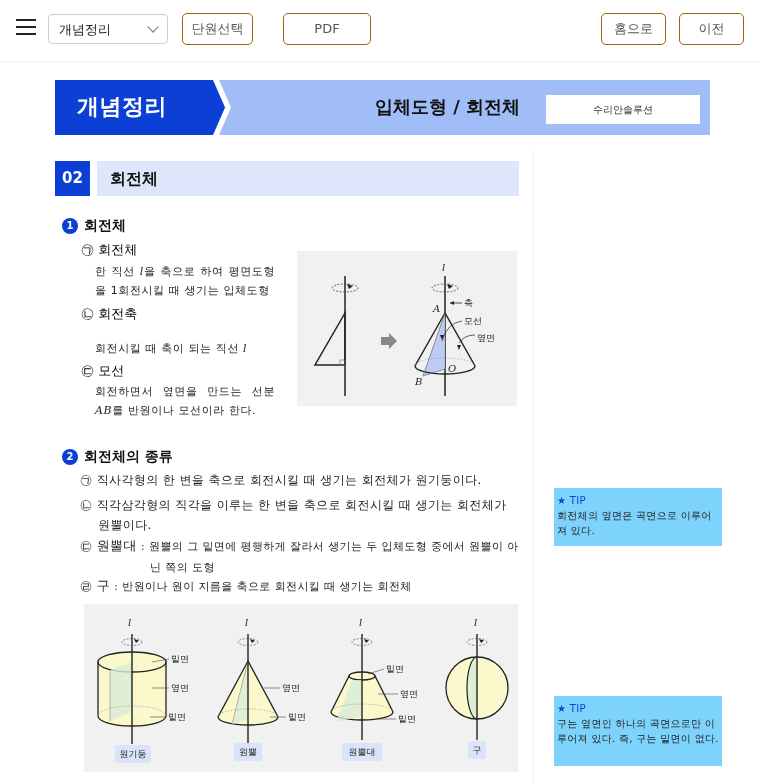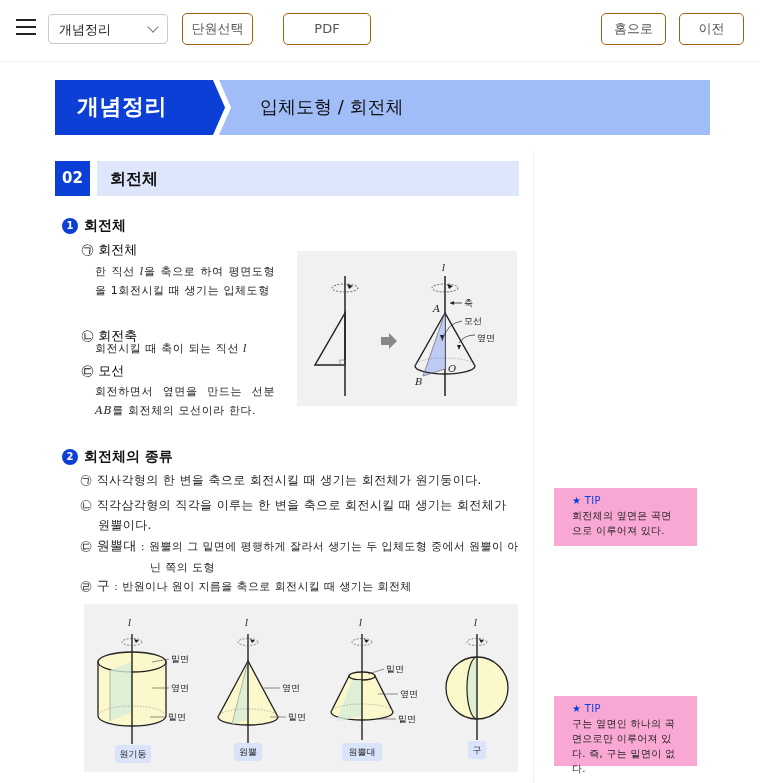--- a/index.html
+++ b/index.html
@@ -19,21 +19,21 @@
   .btn-unit { left: 182px; width: 71px; }
   .btn-pdf { left: 267px; width: 88px; margin-left: 16px; }
   .btn-home { left: 601px; width: 65px; }
   .btn-prev { left: 679px; width: 65px; }
 
   
   .banner { position: absolute; left: 55px; top: 80px; width: 655px; height: 55px; background: #a1bdf8; }
   .banner-left { position: absolute; left: 0; top: 0; width: 150px; height: 55px; background: #0b3fd6; }
   .banner-left span { position: absolute; left: 22px; top: 12px; color: #fff; font-size: 22px; font-weight: bold; letter-spacing: 0.5px; }
   .banner-arrow-white { position: absolute; left: 150px; top: 0; width: 26px; height: 55px; }
-  .banner-title { position: absolute; left: 205px; width: 260px; top: 15px; text-align: left; font-size: 18px; font-weight: normal; color: #111; }
+  .banner-title { position: absolute; left: 205px; width: 260px; top: 15px; text-align: right; font-size: 18px; font-weight: bold; color: #111; }
   .banner-brand { position: absolute; right: 10px; top: 15px; width: 154px; height: 29px; background: #fff; font-size: 10px; color: #333; text-align: center; line-height: 29px; }
 
   
   .sec-num { position: absolute; left: 55px; top: 161px; width: 35px; height: 35px; background: #0b3fd6; color: #fff; font-size: 15px; font-weight: bold; text-align: center; line-height: 35px; }
   .sec-title { position: absolute; left: 97px; top: 161px; width: 422px; height: 35px; background: #dde6fb; font-size: 16px; font-weight: bold; color: #111; line-height: 35px; padding-left: 13px; }
 
   .divider { position: absolute; left: 533px; top: 150px; width: 0; height: 633px; border-left: 1px dotted #e2e6f2; }
 
   
   .sub-head { position: absolute; left: 62px; font-size: 14px; font-weight: bold; color: #111; }
@@ -45,21 +45,21 @@
 
   
   .fig1 { position: absolute; left: 297px; top: 251px; width: 220px; height: 155px; background: #f1f1f1; }
 
   .list2 { position: absolute; left: 80px; width: 440px; font-size: 12px; color: #222; line-height: 20px; letter-spacing: 0.4px; }
 
   
   .fig2 { position: absolute; left: 84px; top: 604px; width: 434px; height: 168px; background: #f1f1f1; }
 
   
-  .tip { position: absolute; left: 554px; width: 143px; background: #f9a8d4; padding: 5px 18px; font-size: 10px; line-height: 15px; color: #222; letter-spacing: 0.3px; }
+  .tip { position: absolute; left: 554px; width: 168px; background: #7dd3fc; padding: 5px 3px; font-size: 10px; line-height: 15px; color: #222; letter-spacing: 0.3px; }
   .tip .tip-head { color: #0b3fd6; font-size: 10px; }
 </style>
 </head>
 <body>
 
 <div class="toolbar">
   <div class="hamburger">
       <span></span>
       <span></span>
       <span></span>
@@ -76,48 +76,49 @@
 
 <div class="banner">
   <div class="banner-left">
     <span>개념정리</span>
   </div>
   <svg class="banner-arrow-white" viewBox="0 0 26 55">
     <polygon points="0,0 14,0 26,27.5 14,55 0,55" fill="#ffffff"></polygon>
     <polygon points="0,0 8,0 20,27.5 8,55 0,55" fill="#0b3fd6"></polygon>
   </svg>
   <div class="banner-title">입체도형 / 회전체</div>
+  <div class="banner-brand">수리안솔루션</div>
 </div>
 
 <div class="sec-num">02</div>
 <div class="sec-title">회전체</div>
 
 <div class="divider"></div>
 
 <div class="sub-head" style="top:217px;">
   <span class="badge">1</span><span>회전체</span>
 </div>
 
 <div class="item-head" style="top:241px;">
   <span>㉠</span>
   <span>회전체</span>
 </div>
 <div class="item-body" style="top:262px;"><span>한 직선 </span><i>l</i><span>을 축으로 하여 평면도형을 1회전시킬 때 생기는 입체도형</span></div>
 
-<div class="item-head" style="top:327px;">
+<div class="item-head" style="top:305px;">
   <span>㉡</span>
   <span>회전축</span>
 </div>
 <div class="item-body" style="top:339px;"><span>회전시킬 때 축이 되는 직선 </span><i>l</i></div>
 
 <div class="item-head" style="top:362px;text-align:center;">
   <span>㉢</span>
   <span>모선</span>
 </div>
-<div class="item-body" style="top:382px;"><span>회전하면서 옆면을 만드는 선분 </span><i>AB</i><span>를 회전체의 모선이라 한다.</span></div>
+<div class="item-body" style="top:382px;"><span>회전하면서 옆면을 만드는 선분 </span><i>AB</i><span>를 반원이나 모선이라 한다.</span></div>
 
 <div class="fig1">
   <svg width="220" height="155" viewBox="0 0 220 155">
 
     <line x1="48" y1="25" x2="48" y2="145" stroke="#222" stroke-width="1.5"></line>
     <ellipse cx="48" cy="37" rx="13" ry="4" fill="none" stroke="#444" stroke-width="0.8" stroke-dasharray="2,1.5"></ellipse>
     <path d="M50,33 l6,2 l-4,3" fill="#222"></path>
     <polygon points="48,62 18,114 48,114" fill="none" stroke="#222" stroke-width="1.5"></polygon>
     <rect x="43" y="109" width="5" height="5" fill="none" stroke="#666" stroke-width="0.6"></rect>
 

